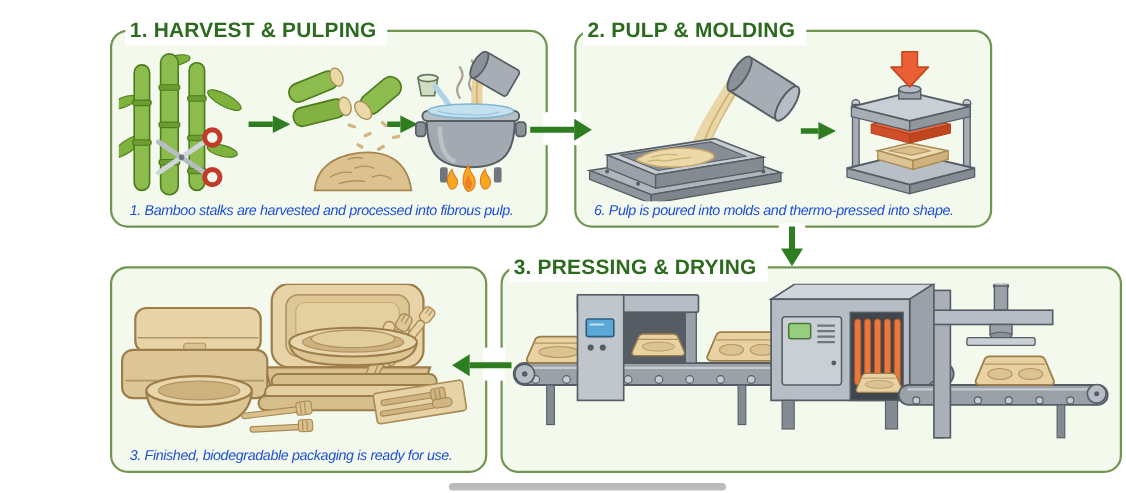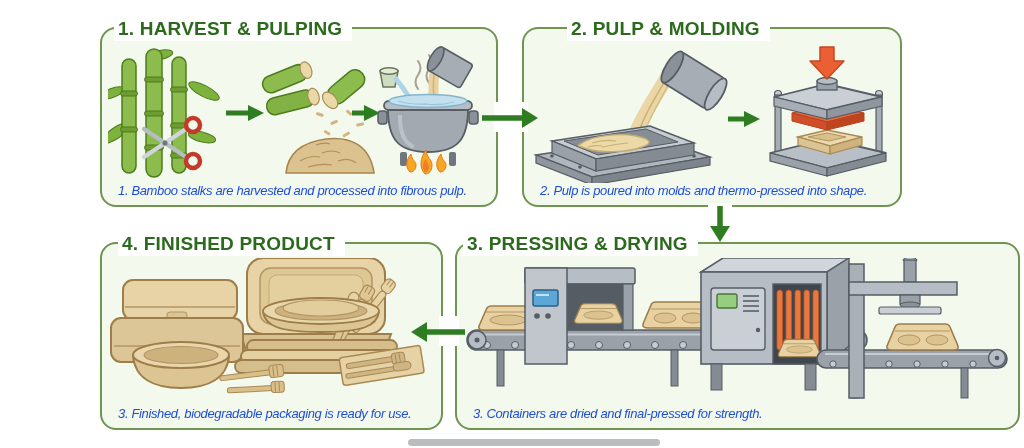--- a/index.html
+++ b/index.html
@@ -123,21 +123,21 @@
           <path d="M45,129 C39,123 40,113 46,105 C47,114 52,114 52,120 C52,126 49,129 45,129 Z" fill="#f6a623" stroke="#e07b1a" stroke-width="1"></path>
           <path d="M60,127 C55,122 56,115 61,109 C62,116 66,116 66,120 C66,125 63,127 60,127 Z" fill="#f6a623" stroke="#e07b1a" stroke-width="1"></path>
           <path d="M45,127 C42,124 42,119 46,114 C47,119 49,119 49,122 C49,125 47,127 45,127 Z" fill="#ef7d2a"></path>
         </g>
       </g>
     </svg>
     <div class="panel-caption">1. Bamboo stalks are harvested and processed into fibrous pulp.</div>
   </div>
 
   <div class="panel" style="left:522px;top:27px;width:380px;height:180px;">
-    <div class="panel-title" style="left:6px;margin-left:37px;">2. PULP &amp; MOLDING</div>
+    <div class="panel-title" style="left:6px;">2. PULP &amp; MOLDING</div>
     <svg class="illus" style="left:6px;top:16px;" width="372" height="138" viewBox="0 0 372 138">
       <g>
         <path d="M142,24 C128,48 112,70 104,92" stroke="#ead6a6" stroke-width="14" fill="none" stroke-linecap="round"></path>
         <path d="M140,28 C128,48 116,66 110,84" stroke="#cdb074" stroke-width="1.5" fill="none"></path>
         <path d="M146,26 C134,48 122,68 114,88" stroke="#cdb074" stroke-width="1.5" fill="none" opacity="0.7"></path>
         <g transform="translate(150,8) rotate(32)">
           <rect x="0" y="-2" width="52" height="36" rx="4" fill="#a6adb4" stroke="#565d64" stroke-width="1.8"></rect>
           <ellipse cx="52" cy="16" rx="6.5" ry="18" fill="#b7bdc4" stroke="#565d64" stroke-width="1.8"></ellipse>
           <ellipse cx="1" cy="16" rx="6.5" ry="18" fill="#8a9198" stroke="#565d64" stroke-width="1.8"></ellipse>
         </g>
@@ -183,21 +183,21 @@
         <polygon points="4,52 57,39 112,52 57,65" fill="#c9cfd5" stroke="#565d64" stroke-width="1.8"></polygon>
         <polygon points="4,52 57,65 57,74 4,61" fill="#a6adb4" stroke="#565d64" stroke-width="1.2"></polygon>
         <polygon points="57,65 112,52 112,61 57,74" fill="#8f969d" stroke="#565d64" stroke-width="1.2"></polygon>
         <rect x="47" y="36" width="20" height="9" fill="#9aa1a8" stroke="#565d64" stroke-width="1.3"></rect>
         <ellipse cx="57" cy="36" rx="10" ry="3.5" fill="#b7bdc4" stroke="#565d64" stroke-width="1.3"></ellipse>
         <g>
           <polygon points="50,2 64,2 64,16 74,16 57,34 40,16 50,16" fill="#ea5f33" stroke="#c24a22" stroke-width="1.5" stroke-linejoin="round"></polygon>
         </g>
       </g>
     </svg>
-    <div class="panel-caption">2. Pulp is poured into molds and thermo-pressed into shape.</div>
+    <div class="panel-caption">6. Pulp is poured into molds and thermo-pressed into shape.</div>
   </div>
 
   <div class="panel" style="left:455px;top:242px;width:565px;height:188px;text-align:center;">
     <div class="panel-title" style="left:6px;">3. PRESSING &amp; DRYING</div>
     <svg class="illus" style="left:4px;top:14px;" width="550" height="150" viewBox="0 0 550 150">
       <defs>
         <g id="tray">
           <path d="M2,22 L9,6 Q10,2 15,2 L47,2 Q52,2 53,6 L60,22 Q61,26 56,26 L6,26 Q1,26 2,22 Z" fill="#e8d2a2" stroke="#9d7d49" stroke-width="1.6"></path>
           <path d="M9,8 L53,8" stroke="#b29565" stroke-width="1.2" fill="none"></path>
           <ellipse cx="31" cy="16" rx="18" ry="5" fill="#dcc28f" stroke="#b29565" stroke-width="1"></ellipse>
@@ -291,25 +291,23 @@
       <g transform="translate(388,0)">
         <rect x="0" y="6" width="15" height="134" fill="#a9b0b7" stroke="#565d64" stroke-width="1.5"></rect>
         <ellipse cx="61" cy="2" rx="7" ry="2.5" fill="#b7bdc4" stroke="#565d64" stroke-width="1"></ellipse>
         <rect x="55" y="2" width="12" height="22" fill="#9aa1a8" stroke="#565d64" stroke-width="1.3"></rect>
         <rect x="0" y="24" width="108" height="13" fill="#b7bdc4" stroke="#565d64" stroke-width="1.5"></rect>
         <rect x="51" y="37" width="20" height="9" fill="#9aa1a8" stroke="#565d64" stroke-width="1.3"></rect>
         <ellipse cx="61" cy="47" rx="10" ry="3" fill="#8a9198" stroke="#565d64" stroke-width="1"></ellipse>
         <rect x="30" y="49" width="62" height="7" rx="2" fill="#c9cfd5" stroke="#565d64" stroke-width="1.2"></rect>
       </g>
     </svg>
-    <div class="panel-caption">3. Containers are dried and final-pressed for strength.</div>
   </div>
 
   <div class="panel" style="left:100px;top:242px;width:343px;height:188px;">
-    <div class="panel-title" style="left:16px;">4. FINISHED PRODUCT</div>
     <svg class="illus" style="left:5px;top:14px;" width="330" height="142" viewBox="0 0 330 142">
       <g transform="translate(140,0)">
         <rect x="0" y="0" width="138" height="76" rx="16" fill="#e7d3a6" stroke="#9d7d49" stroke-width="2"></rect>
         <rect x="13" y="10" width="112" height="56" rx="11" fill="#ddc795" stroke="#b29565" stroke-width="1.5"></rect>
         <rect x="22" y="17" width="94" height="42" rx="8" fill="#e4cf9f" stroke="#c4a876" stroke-width="1"></rect>
         <path d="M-6,76 L144,76 L134,104 Q132,110 124,110 L12,110 Q4,110 2,104 Z" fill="#d9c091" stroke="#9d7d49" stroke-width="2"></path>
         <path d="M4,84 L132,84" stroke="#b29565" stroke-width="1.2"></path>
       </g>
       <g transform="translate(4,22)">
         <rect x="12" y="0" width="114" height="40" rx="10" fill="#e7d3a6" stroke="#9d7d49" stroke-width="2"></rect>

